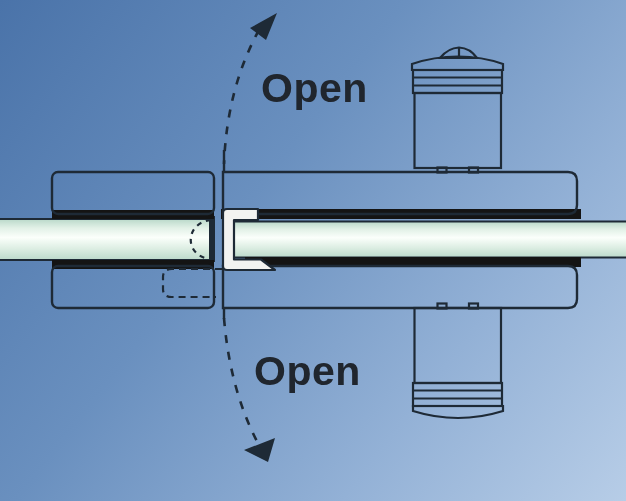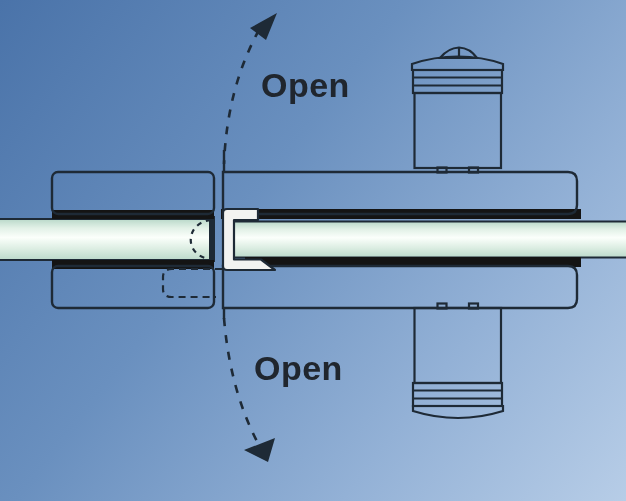--- a/index.html
+++ b/index.html
@@ -6,21 +6,21 @@
   .stage{
     position:relative;
     width:626px;height:501px;
     overflow:hidden;
     background:linear-gradient(128deg,#4a73a9 0%,#6a90bf 40%,#93b1d6 72%,#b7cde7 100%);
     font-family:"Liberation Sans", sans-serif;
   }
   .stage svg{position:absolute;left:0;top:0;display:block;}
   .open-label{
     position:absolute;
-    font-size:34px;
+    font-size:41px;
     font-weight:bold;
     letter-spacing:0.5px;
     color:#20262e;
     line-height:1;
     user-select:none;
   }
   .open-label.top{left:261px;top:68px;}
   .open-label.bottom{left:254px;top:351px;}
 </style>
 </head>

